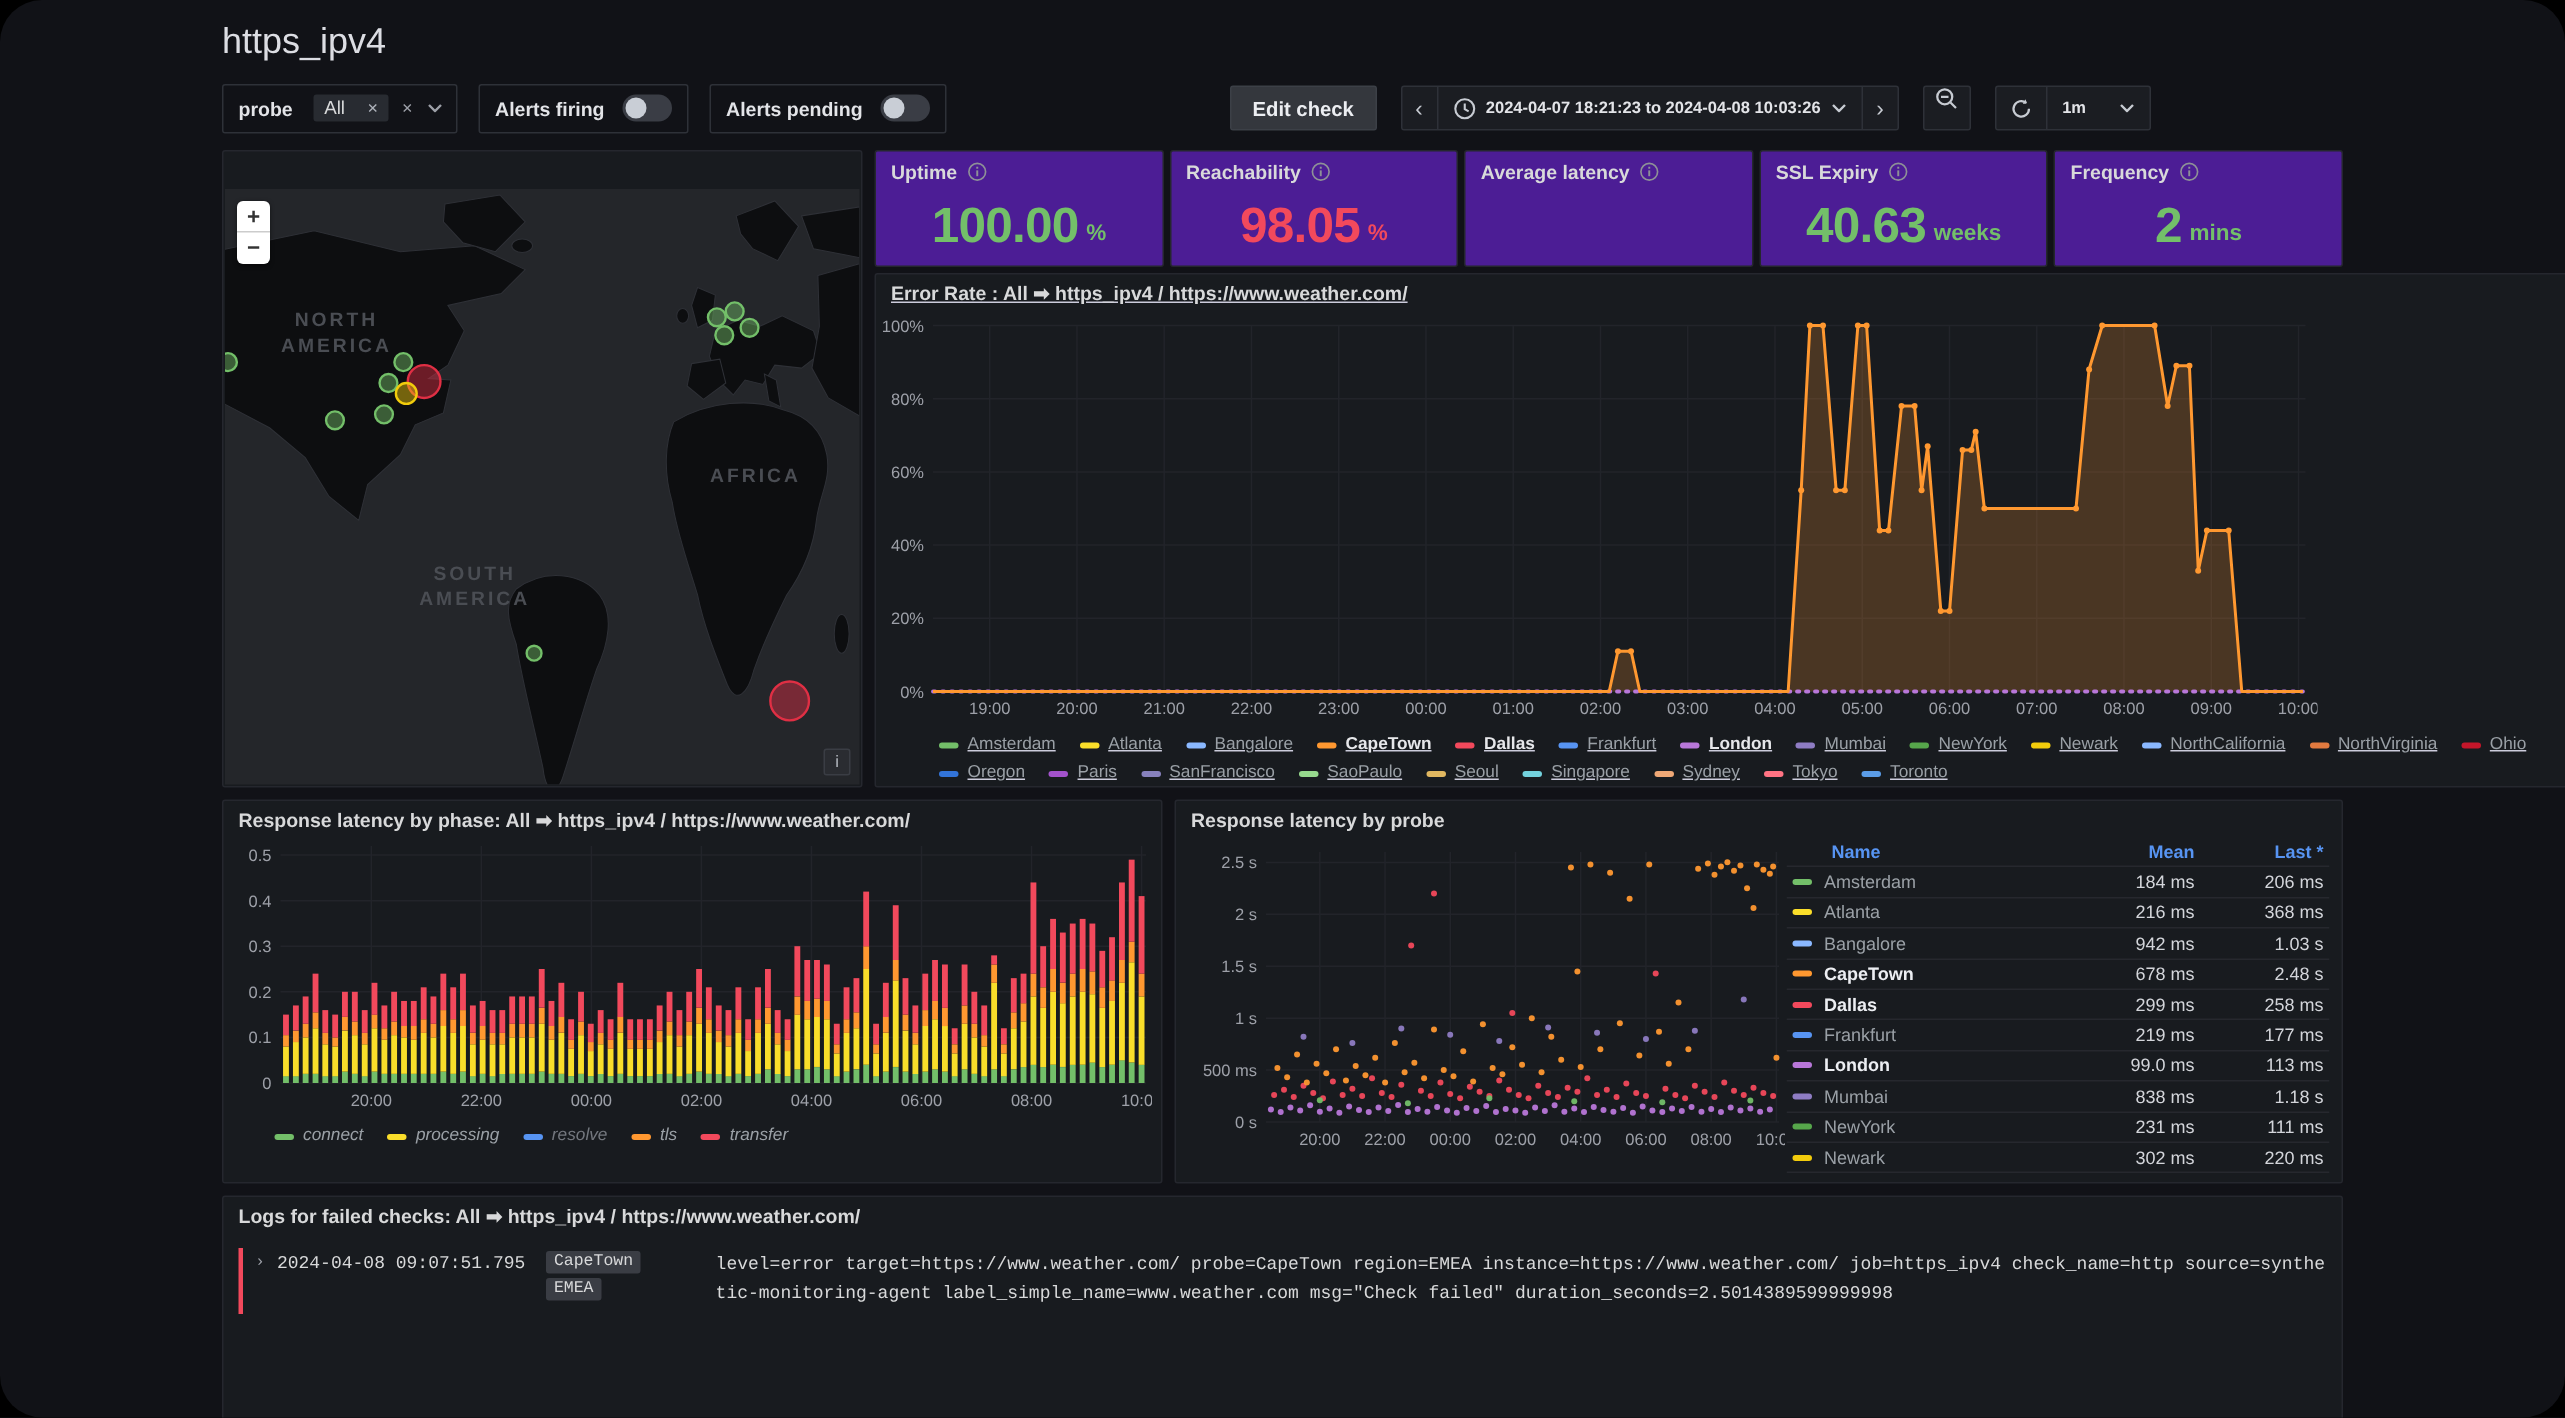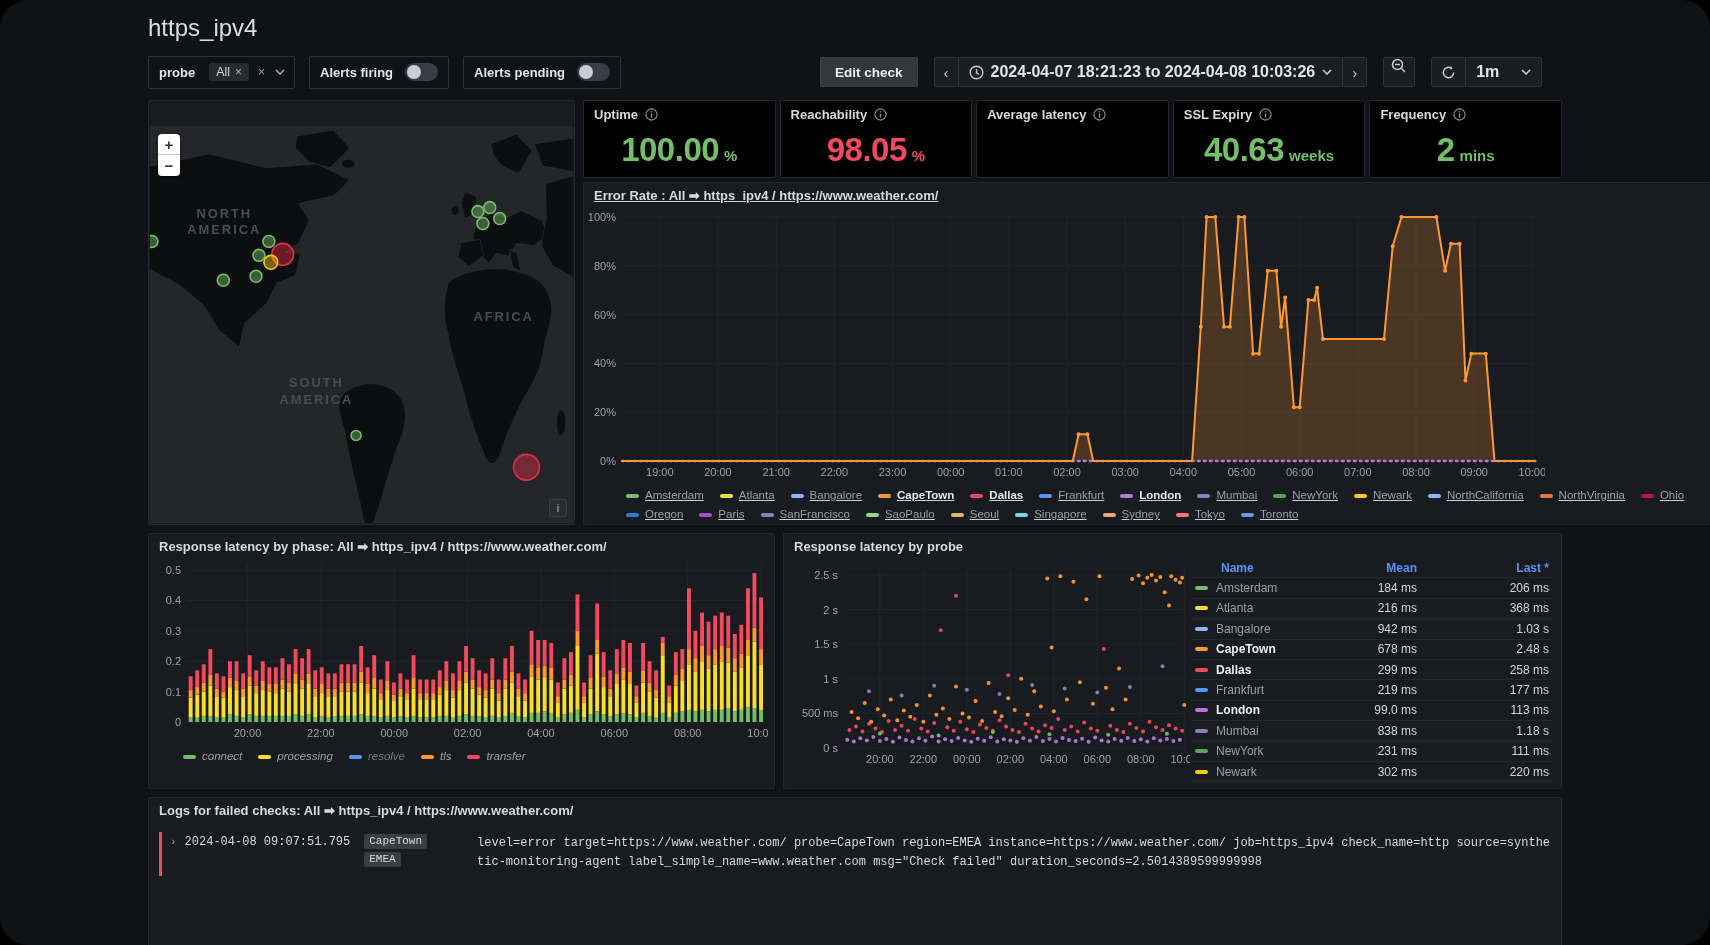--- a/index.html
+++ b/index.html
@@ -7,36 +7,36 @@
   #app { position:absolute; left:0; top:0; width:1710px; height:945px; background:#111217; border-radius:28px; overflow:hidden; color:#ccccdc; }
 
   .panel { position:absolute; background:#181b1f; border:1px solid #25272e; border-radius:2px; }
   .panel-title { height:22px; line-height:22px; padding:2px 10px 0 10px; font-size:13px; font-weight:700; color:#d8d9da; white-space:nowrap; overflow:hidden; }
 
   
   #page-title { position:absolute; left:148px; top:14px; font-size:24px; font-weight:500; color:#dcdde3; }
   .hrow { position:absolute; top:57px; height:30px; display:flex; align-items:center; }
   .ctrl-box { display:flex; align-items:center; height:33px; border:1px solid #2e3138; background:#111217; border-radius:2px; }
   .ctrl-label { padding:0 10px; font-size:13px; font-weight:600; color:#e3e4e8; }
-  .chip { display:flex; align-items:center; gap:5px; background:#282b31; border-radius:2px; padding:2px 7px; font-size:12.5px; color:#d8d9da; margin:0 4px; }
+  .chip { display:flex; align-items:center; gap:15px; background:#282b31; border-radius:2px; padding:2px 7px; font-size:12.5px; color:#d8d9da; margin:0 4px; }
   .chip .x { color:#aeb2ba; font-size:12px; }
   .dim-ic { color:#9da0a8; font-size:12px; padding:0 5px; }
   .toggle { position:relative; width:33px; height:18px; border-radius:9px; background:#3a3d45; margin:0 10px 0 2px; }
   .toggle .knob { position:absolute; left:2px; top:2px; width:14px; height:14px; border-radius:50%; background:#c9ced6; }
   .btn { display:flex; align-items:center; justify-content:center; height:30px; background:#34373d; border:1px solid #3c4047; border-radius:2px; color:#eceef2; font-size:13.5px; font-weight:600; padding:0 14px; cursor:pointer; }
   .tp-group { display:flex; align-items:stretch; height:30px; border:1px solid #2e3138; border-radius:2px; background:#1b1d22; }
   .tp-btn { display:flex; align-items:center; justify-content:center; padding:0 9px; color:#c7cbd2; font-size:15px; border-right:1px solid #2e3138; }
   .tp-btn:last-child { border-right:none; border-left:1px solid #2e3138; }
-  .tp-main { display:flex; align-items:center; gap:7px; padding:0 10px; font-size:16px; font-weight:600; color:#e3e4e8; }
+  .tp-main { display:flex; align-items:center; gap:7px; padding:0 10px; font-size:11px; font-weight:600; color:#e3e4e8; }
   .sq-btn { width:32px; }
   svg.ic { display:block; }
 
   
   #stats-row { position:absolute; left:583px; top:100px; width:979px; height:78px; display:flex; gap:4px; }
-  .stat-card { flex:1; background:#000000; border:1px solid #25272e; border-radius:2px; padding:6px 10px; position:relative; }
+  .stat-card { flex:1; background:#4c1d95; border:1px solid #25272e; border-radius:2px; padding:6px 10px; position:relative; }
   .stat-label { display:flex; align-items:center; gap:7px; font-size:13px; font-weight:700; color:#d8d9da; }
   .stat-value { position:absolute; left:0; right:0; top:26px; bottom:4px; display:flex; align-items:center; justify-content:center; gap:5px; }
   .stat-num { font-size:33px; font-weight:700; letter-spacing:-0.5px; }
   .stat-unit { font-size:15px; font-weight:700; align-self:center; margin-top:10px; }
 
   
   #panel-map { left:148px; top:100px; width:427px; height:425px; }
   .map-canvas { position:absolute; left:1px; top:25px; right:1px; bottom:1px; background:#24262a; overflow:hidden; }
   .map-zoom { position:absolute; left:8px; top:8px; width:22px; background:#fff; border-radius:4px; box-shadow:0 1px 3px rgba(0,0,0,.5); z-index:3; }
   .map-zoom div { height:21px; display:flex; align-items:center; justify-content:center; color:#333; font-size:15px; font-weight:700; }
@@ -50,21 +50,21 @@
   #panel-logs  { left:148px; top:797px; width:1414px; height:168px; }
 
   .legend { display:flex; flex-wrap:wrap; column-gap:16px; row-gap:2px; padding:2px 10px 0 42px; font-size:11.5px; color:#9aa0a6; }
   .legend-item { display:flex; align-items:center; gap:6px; cursor:pointer; line-height:17px; }
   .legend-swatch { width:13px; height:4px; border-radius:2px; }
   .legend-item.bold { color:#e6e7ea; font-weight:700; }
   .legend-item.dim { color:#73777e; }
 
   #probe-body { position:absolute; left:8px; right:8px; top:24px; bottom:4px; display:flex; }
   #lat-table { width:362px; font-size:12px; overflow:hidden; }
-  #lat-table .tr { display:flex; align-items:center; height:20.4px; border-bottom:1px solid #26282e; padding:0 4px;gap:46px; }
+  #lat-table .tr { display:flex; align-items:center; height:20.4px; border-bottom:1px solid #26282e; padding:0 4px; }
   #lat-table .th { color:#5794f2; font-weight:700; border-bottom:1px solid #26282e; }
   .td-name { flex:1; display:flex; align-items:center; gap:8px; color:#9aa0a6; }
   .td-name.bold { color:#eceef2; font-weight:700; }
   .td-num { width:86px; text-align:right; color:#d3d5da; }
 
   
   .log-row { display:flex; align-items:flex-start; margin:12px 10px 0 10px; border-left:3px solid #f2495c; padding:2px 0 4px 8px; font-family:"Liberation Mono", monospace; font-size:12px; color:#d8d9da; }
   .log-chev { color:#9da0a8; margin-right:8px; font-size:11px; line-height:17px; }
   .log-time { white-space:nowrap; margin-right:14px; line-height:17px; }
   .log-badges { display:flex; flex-direction:column; gap:3px; margin-right:50px; }

